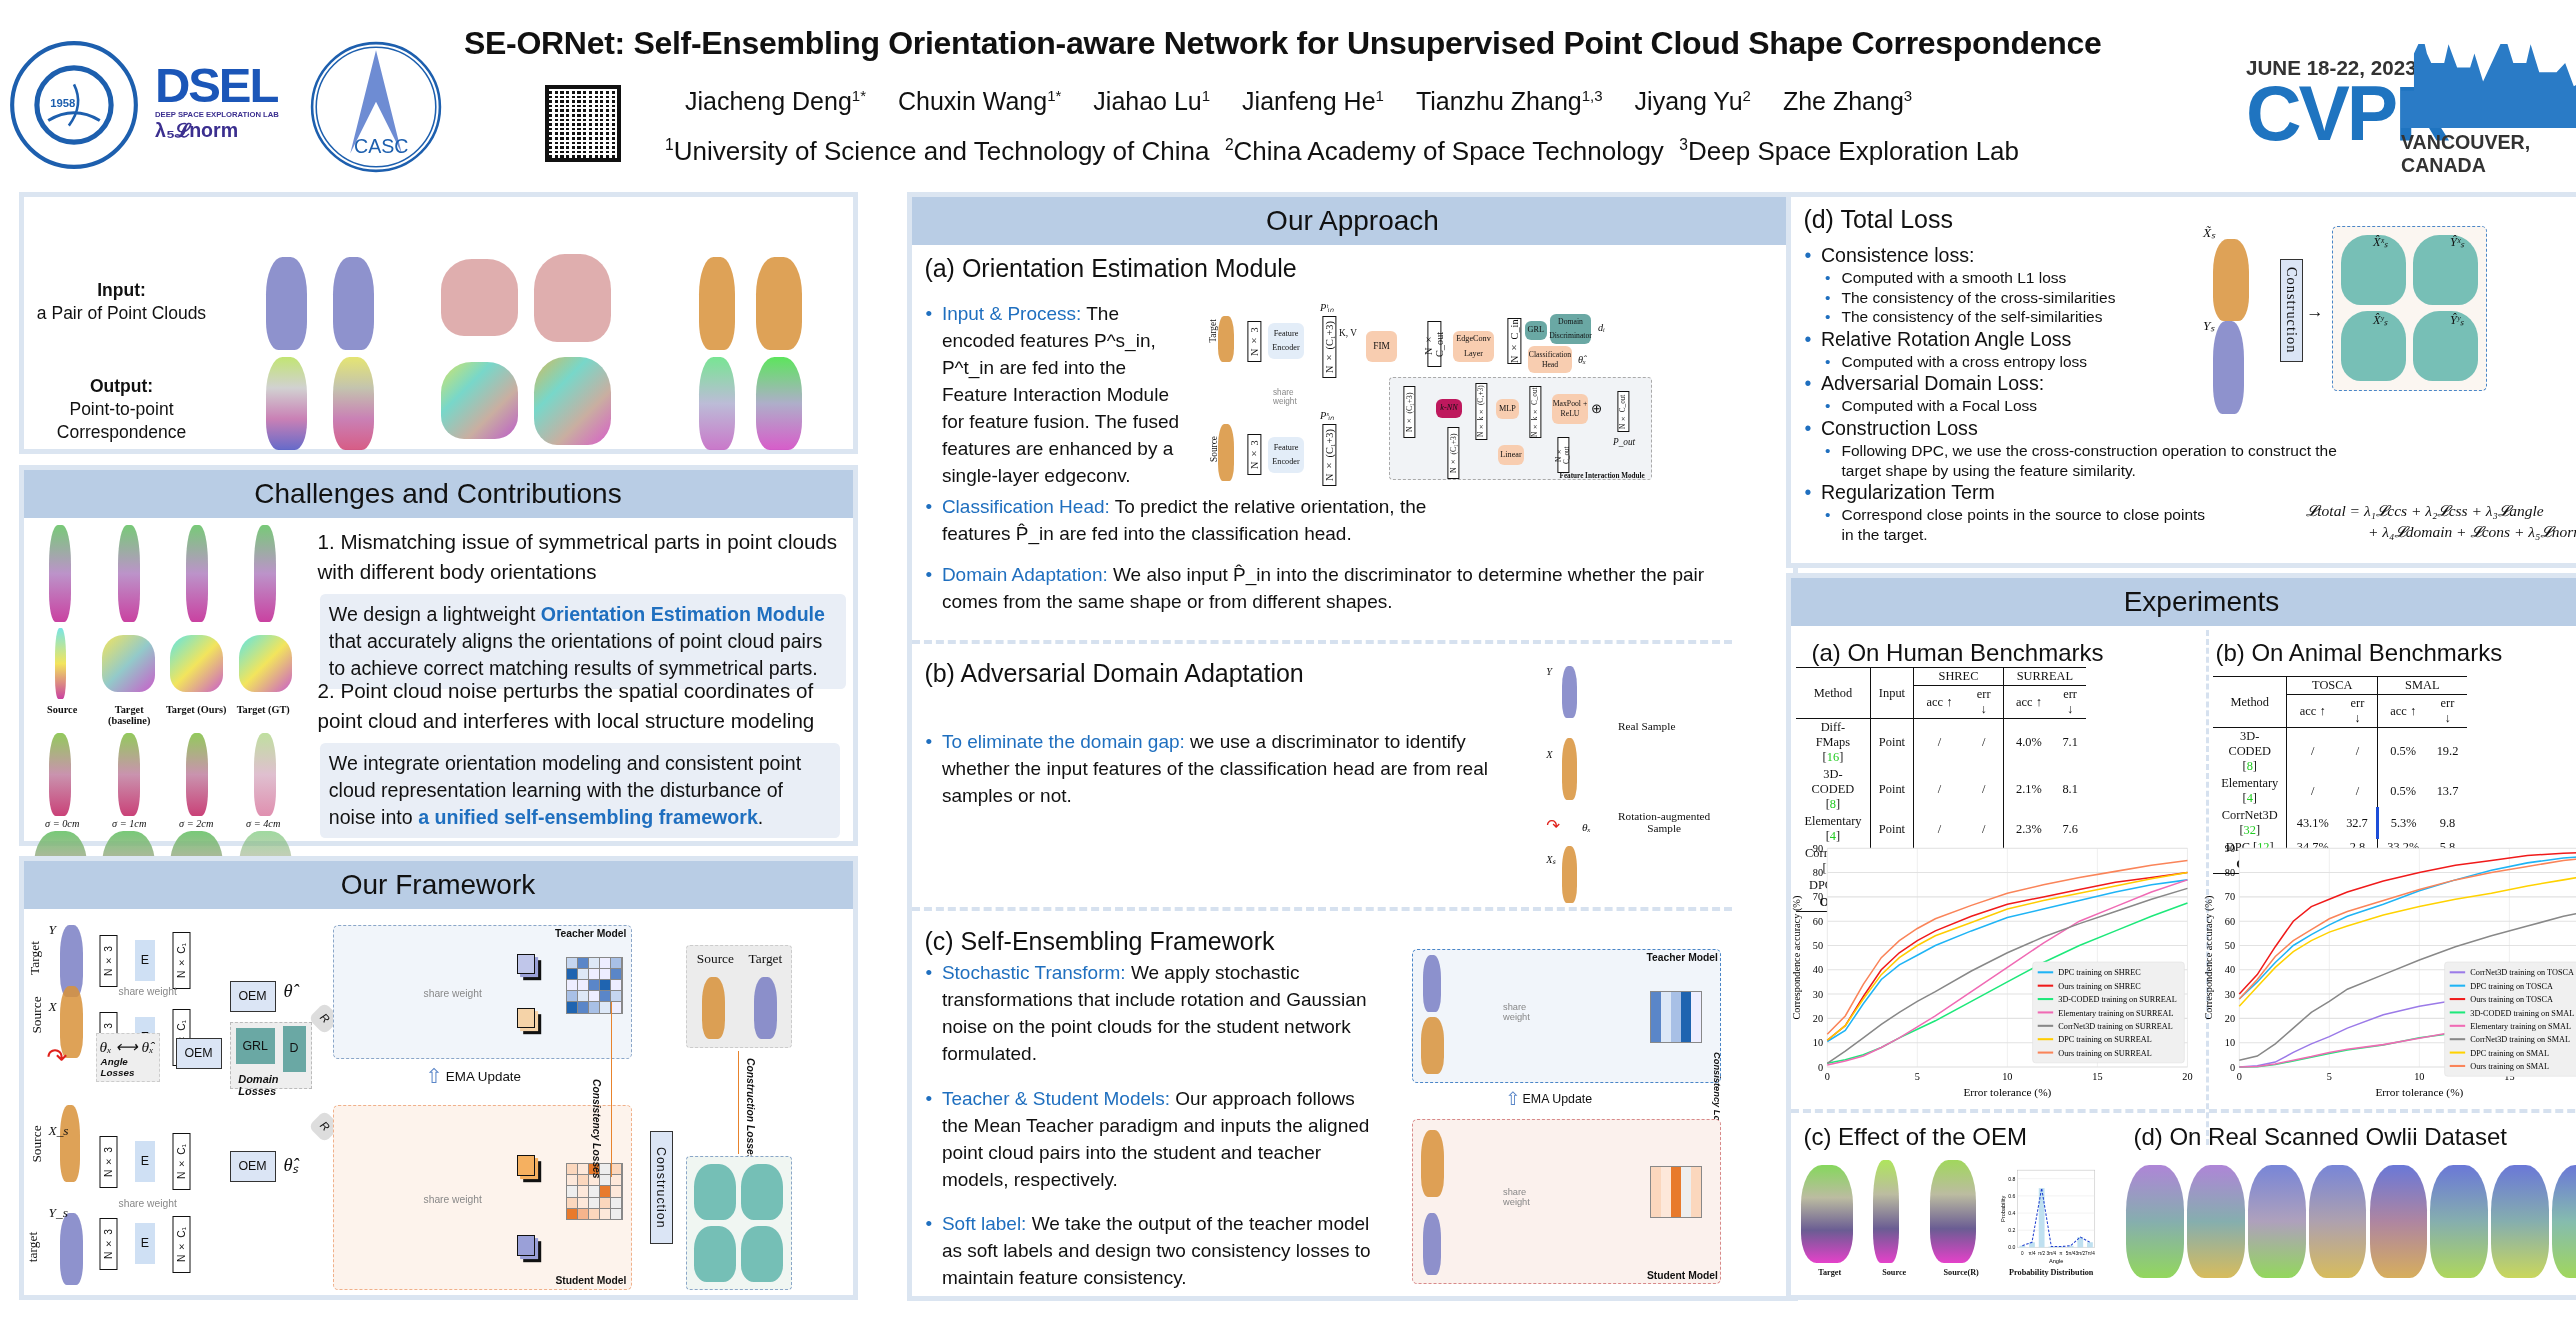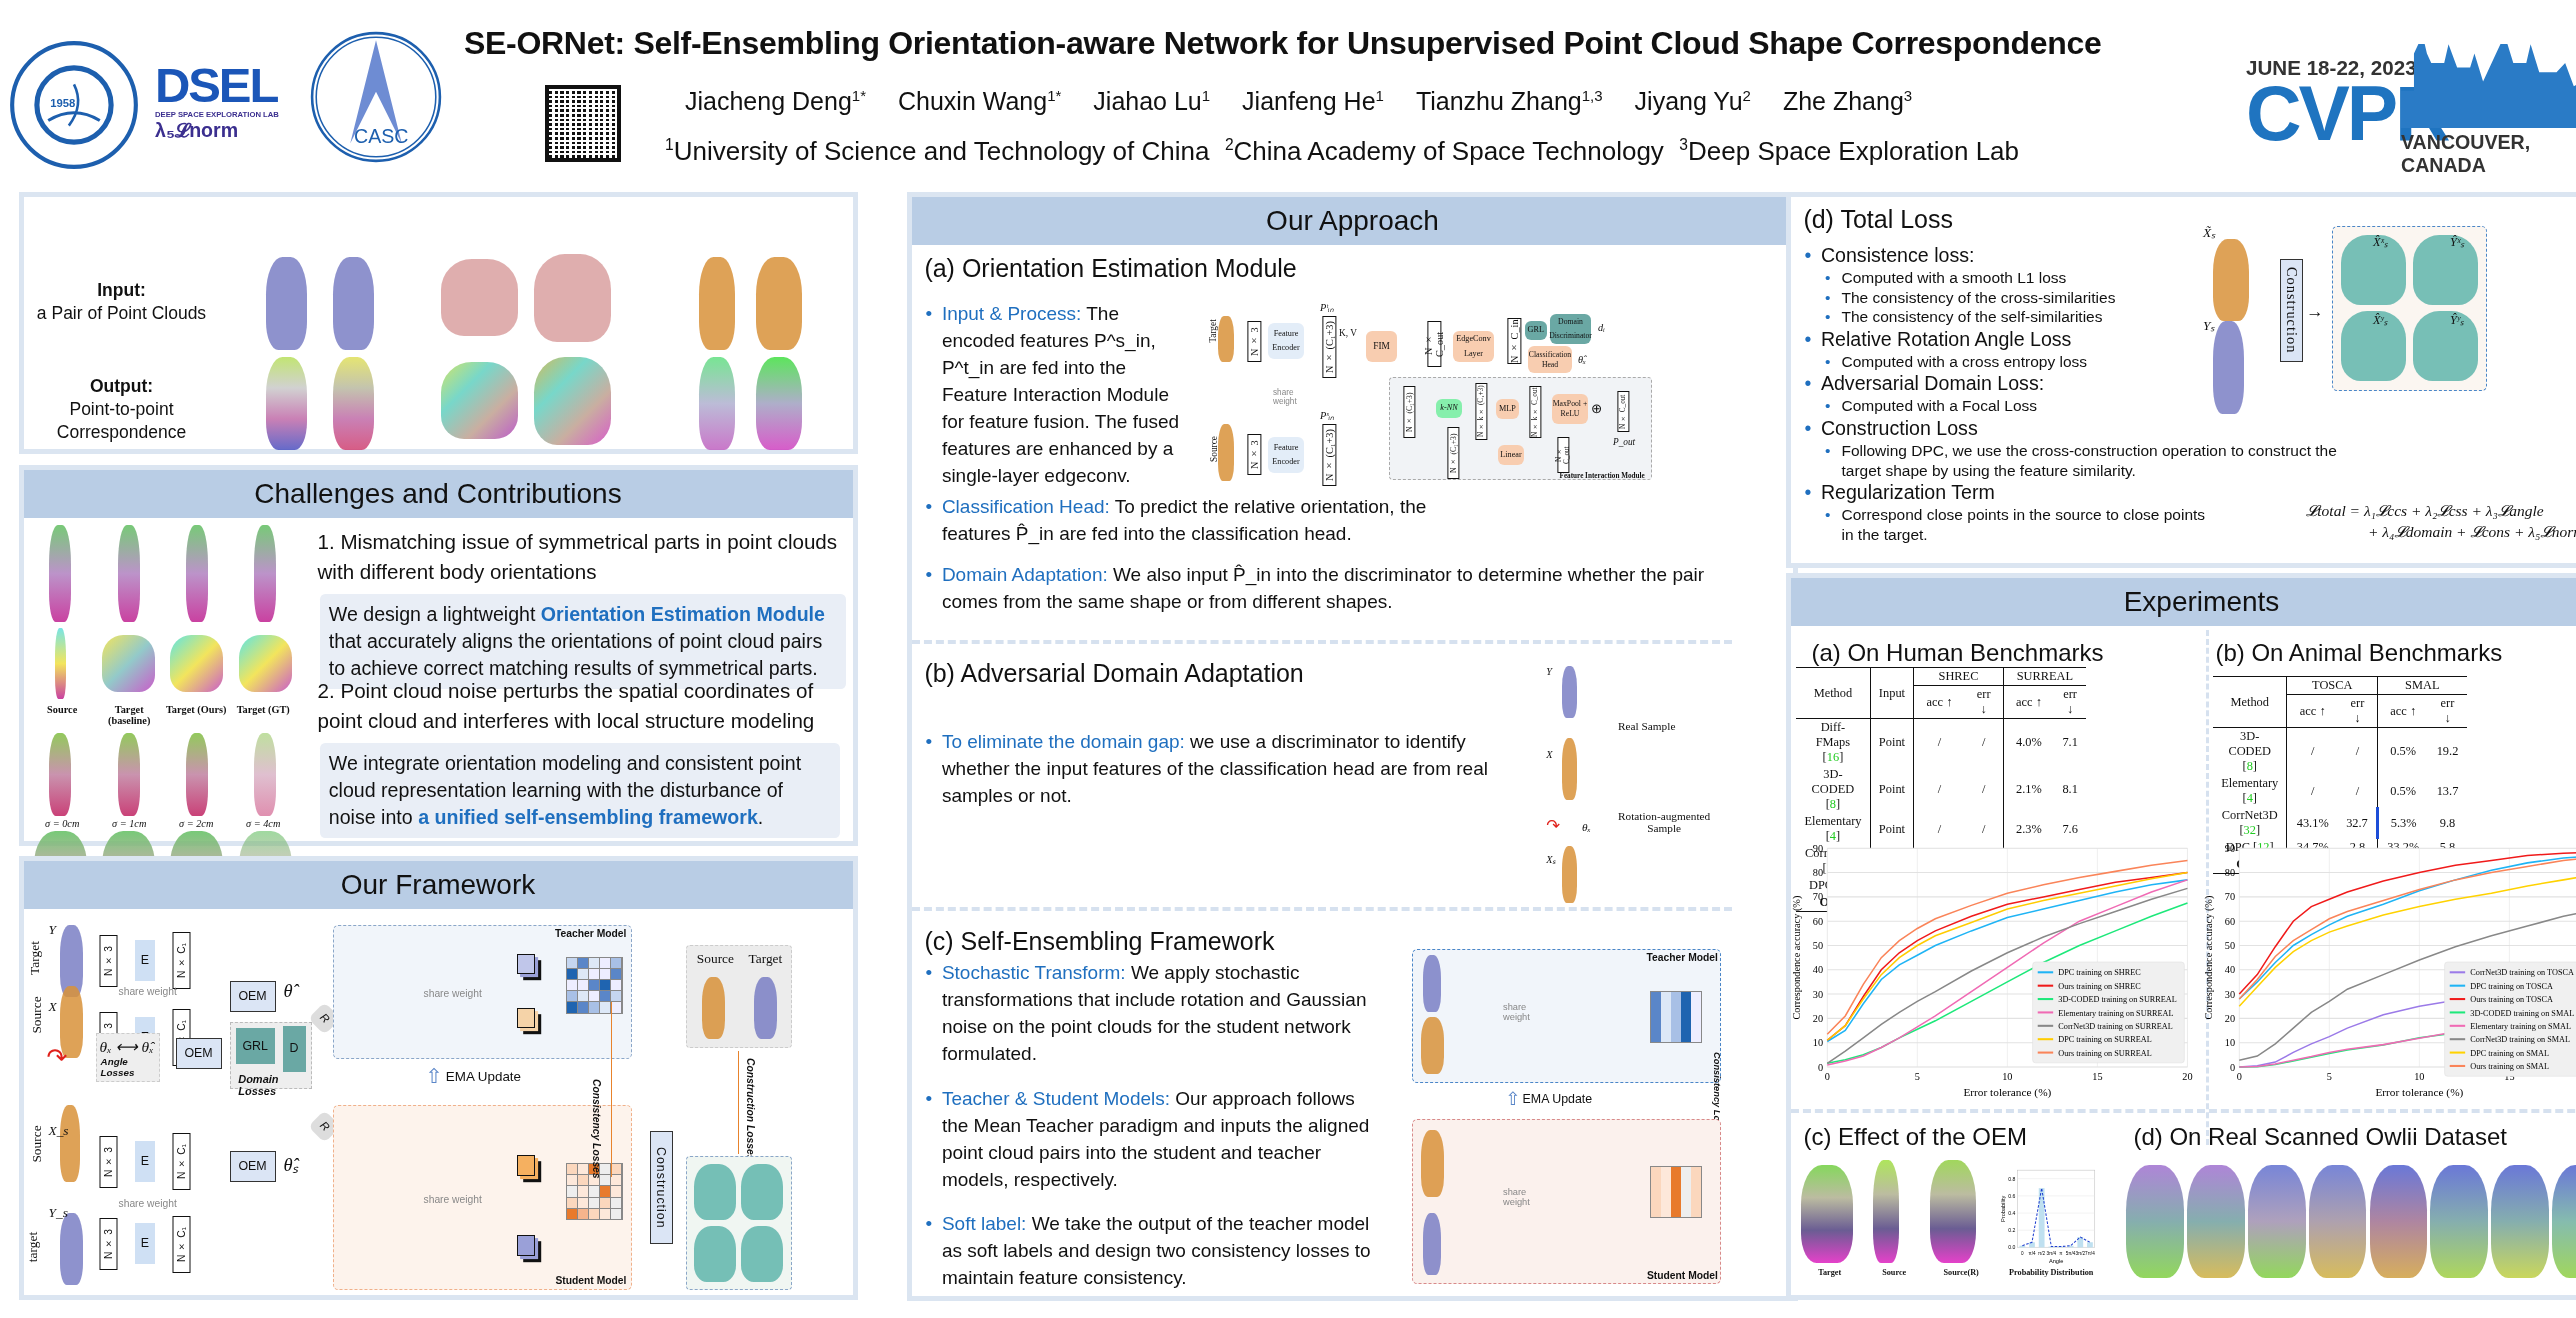--- a/index.html
+++ b/index.html
@@ -40,21 +40,21 @@
     <path d="M80 160 q50 -30 100 0" stroke="#1d5fae" stroke-width="6" fill="none"></path>
     <path d="M130 90 q20 40 -10 80" stroke="#1d5fae" stroke-width="5" fill="none"></path>
   </svg>
   <span style="position:absolute;left:43px;top:59px;font-size:11.3px;color:#1d5fae;font-weight:bold">1958</span>
 </div>
 <div class="abs" style="left:155px;top:61px;width:139px;">
   <div style="font-size:49px;font-weight:bold;color:#1b56b8;letter-spacing:-2.1px;line-height:49px">DSEL</div>
   <div style="font-size:7.7px;font-weight:bold;color:#3b2f8f">DEEP SPACE EXPLORATION LAB</div>
   <div style="font-size:19.6px;color:#3b2f8f;font-weight:bold">λ₅𝓛norm</div>
 </div>
-<div class="abs" style="left:309px;top:30px;width:134px;height:134px;">
+<div class="abs" style="left:309px;top:40px;width:134px;height:134px;">
   <svg width="134" height="134" viewBox="0 0 260 260">
     <circle cx="130" cy="130" r="124" fill="none" stroke="#1d5fae" stroke-width="5"></circle>
     <circle cx="130" cy="130" r="116" fill="none" stroke="#1d5fae" stroke-width="3"></circle>
     <polygon points="130,20 80,220 130,120 180,220" fill="#4a6fc8" opacity=".8"></polygon>
   </svg>
   <span style="position:absolute;left:45px;top:95px;font-size:19.6px;color:#1d5fae">CASC</span>
 </div>
 <div class="abs header-title">SE-ORNet: Self-Ensembling Orientation-aware Network for Unsupervised Point Cloud Shape Correspondence</div>
 <div class="abs" style="left:545px;top:85px;width:76px;height:77px;background:repeating-linear-gradient(90deg,#111 0 3.1px,#fff 3.1px 5.7px),repeating-linear-gradient(0deg,#111 0 2.6px,#fff 2.6px 4.6px);background-blend-mode:lighten;border:4.1px solid #111"></div>
 <div class="abs authors" id="authors">
@@ -326,21 +326,21 @@
     <div class="abs nbox" style="left:216px;top:20.6px;width:14.4px;height:46px">N × C_out</div>
     <div class="abs block peach" style="left:242px;top:31px;width:41px;height:31px;font-size:8.2px">EdgeConv Layer</div>
     <div class="abs nbox" style="left:296px;top:18px;width:14.4px;height:46px">N × C_in</div>
     <div class="abs block teal" style="left:314px;top:20.6px;width:21.6px;height:19.6px;font-size:8.2px">GRL</div>
     <div class="abs block teal" style="left:339px;top:14.4px;width:41px;height:30px;font-size:7.7px">Domain Discriminator</div>
     <div class="abs" style="left:387px;top:21.6px;font-size:10.3px;font-style:italic">dᵢ</div>
     <div class="abs block peach" style="left:317px;top:46px;width:44px;height:27px;font-size:7.7px;line-height:9.3px">Classification Head</div>
     <div class="abs" style="left:367px;top:54px;font-size:10.3px;font-style:italic">θ̂ₓ</div>
     <div class="abs" style="left:178px;top:77px;width:263px;height:103px;background:#f1f3f6;border:1px dashed #aaa;border-radius:4.1px">
       <div class="abs nbox" style="left:13px;top:7.7px;width:12.4px;height:52px;font-size:7.7px">N × (C₁+3)</div>
-      <div class="abs block" style="left:46px;top:20.6px;width:26px;height:19.6px;background:#86efac;font-size:8.2px;font-style:italic">k-NN</div>
+      <div class="abs block" style="left:46px;top:20.6px;width:26px;height:19.6px;background:#be185d;font-size:8.2px;font-style:italic">k-NN</div>
       <div class="abs nbox" style="left:85px;top:5.2px;width:12.4px;height:57px;font-size:7.2px">N × k × (C₁+3)</div>
       <div class="abs block peach" style="left:106px;top:20.6px;width:23px;height:20.6px;font-size:8.2px">MLP</div>
       <div class="abs nbox" style="left:139px;top:7.7px;width:12.4px;height:52px;font-size:7.2px">N × k × C_out</div>
       <div class="abs block peach" style="left:162px;top:15.5px;width:36px;height:30px;font-size:7.7px;line-height:9.3px">MaxPool + ReLU</div>
       <div class="abs" style="left:201px;top:23px;font-size:13.4px">⊕</div>
       <div class="abs nbox" style="left:227px;top:13px;width:12.4px;height:41px;font-size:7.2px">N × C_out</div>
       <div class="abs" style="left:223px;top:59px;font-size:9.3px;font-style:italic">P_out</div>
       <div class="abs nbox" style="left:57px;top:49px;width:12.4px;height:52px;font-size:7.7px">N × (C₁+3)</div>
       <div class="abs block peach" style="left:108px;top:67px;width:26px;height:19.6px;font-size:8.2px">Linear</div>
       <div class="abs nbox" style="left:167px;top:59px;width:12.4px;height:36px;font-size:7.2px">N × C_out</div>

